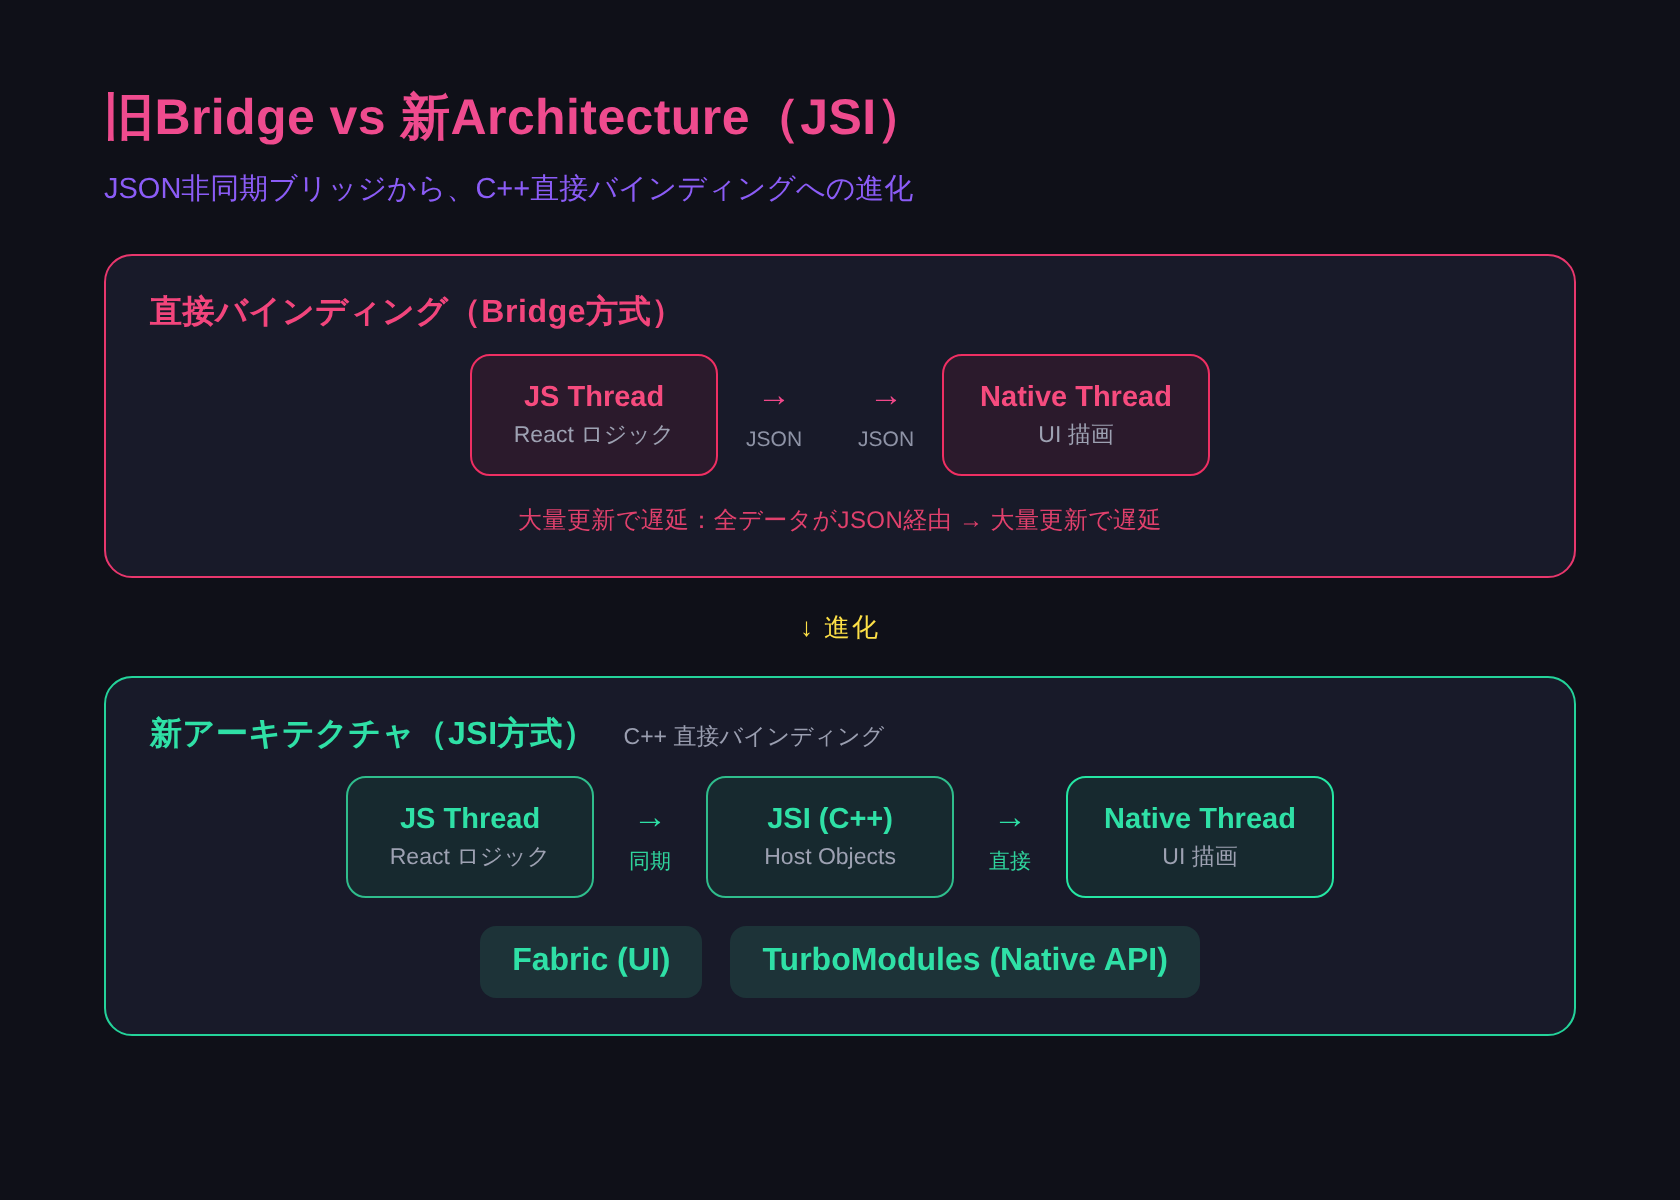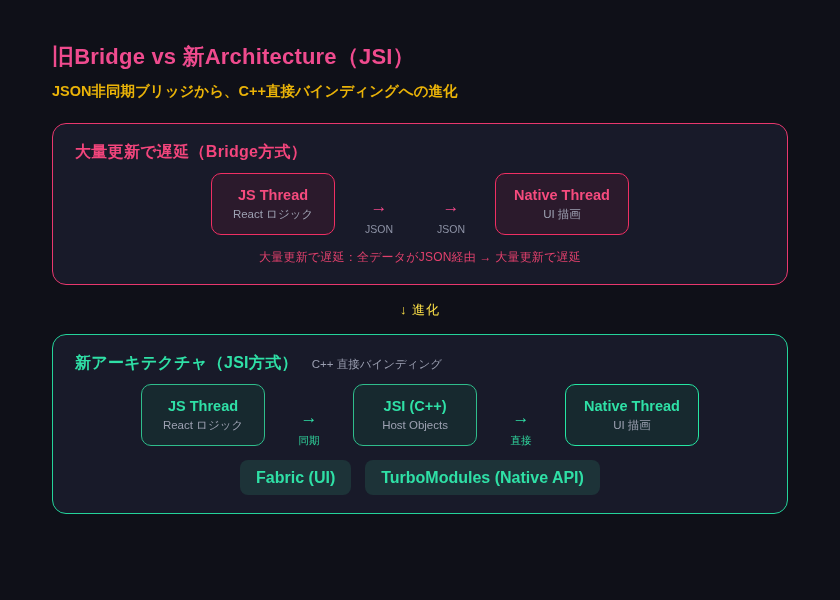--- a/index.html
+++ b/index.html
@@ -17,33 +17,33 @@
   .page {
     position: relative;
     width: 840px;
     height: 600px;
     box-sizing: border-box;
     padding: 44px 52px 0 52px;
   }
 
   
   .title {
-    font-size: 22px;
+    font-size: 25px;
     font-weight: bold;
     color: #ef4b8e;
     letter-spacing: 0.2px;
     margin: 0 0 12px 0;
     line-height: 1.2;
   }
   .subtitle {
     font-size: 14.5px;
-    color: #eab308;
+    color: #8b5cf6;
     margin: 0 0 22px 0;
     line-height: 1.3;
-    font-weight: bold;
+    font-weight: normal;
   }
 
   
   .panel {
     box-sizing: border-box;
     border-radius: 14px;
     padding: 18px 22px 20px 22px;
     background: #181a29;
   }
   .panel-old {
@@ -70,23 +70,23 @@
   .panel-title.new { color: #2fe0a6; }
   .panel-note {
     font-size: 11.5px;
     color: #9a9eb0;
     font-weight: normal;
   }
 
   
   .flow {
     display: flex;
-    align-items: flex-end;
+    align-items: center;
     justify-content: center;
-    gap: 16px;
+    gap: 0;
     margin-top: 10px;
   }
   .node {
     box-sizing: border-box;
     border-radius: 10px;
     text-align: center;
     padding: 12px 18px;
     min-width: 124px;
   }
   .node-title {
@@ -189,21 +189,21 @@
 </head>
 <body>
 
 <div class="page">
 
   <h1 class="title">旧Bridge vs 新Architecture（JSI）</h1>
   <p class="subtitle">JSON非同期ブリッジから、C++直接バインディングへの進化</p>
 
   <section class="panel panel-old">
     <div class="panel-head">
-      <span class="panel-title old">大量更新で遅延（Bridge方式）</span>
+      <span class="panel-title old">直接バインディング（Bridge方式）</span>
     </div>
 
     <div class="flow">
       <div class="node node-old">
         <div class="node-title">JS Thread</div>
         <div class="node-sub">React ロジック</div>
       </div>
 
       <div class="conn conn-old">
         <span class="conn-arrow">→</span>

